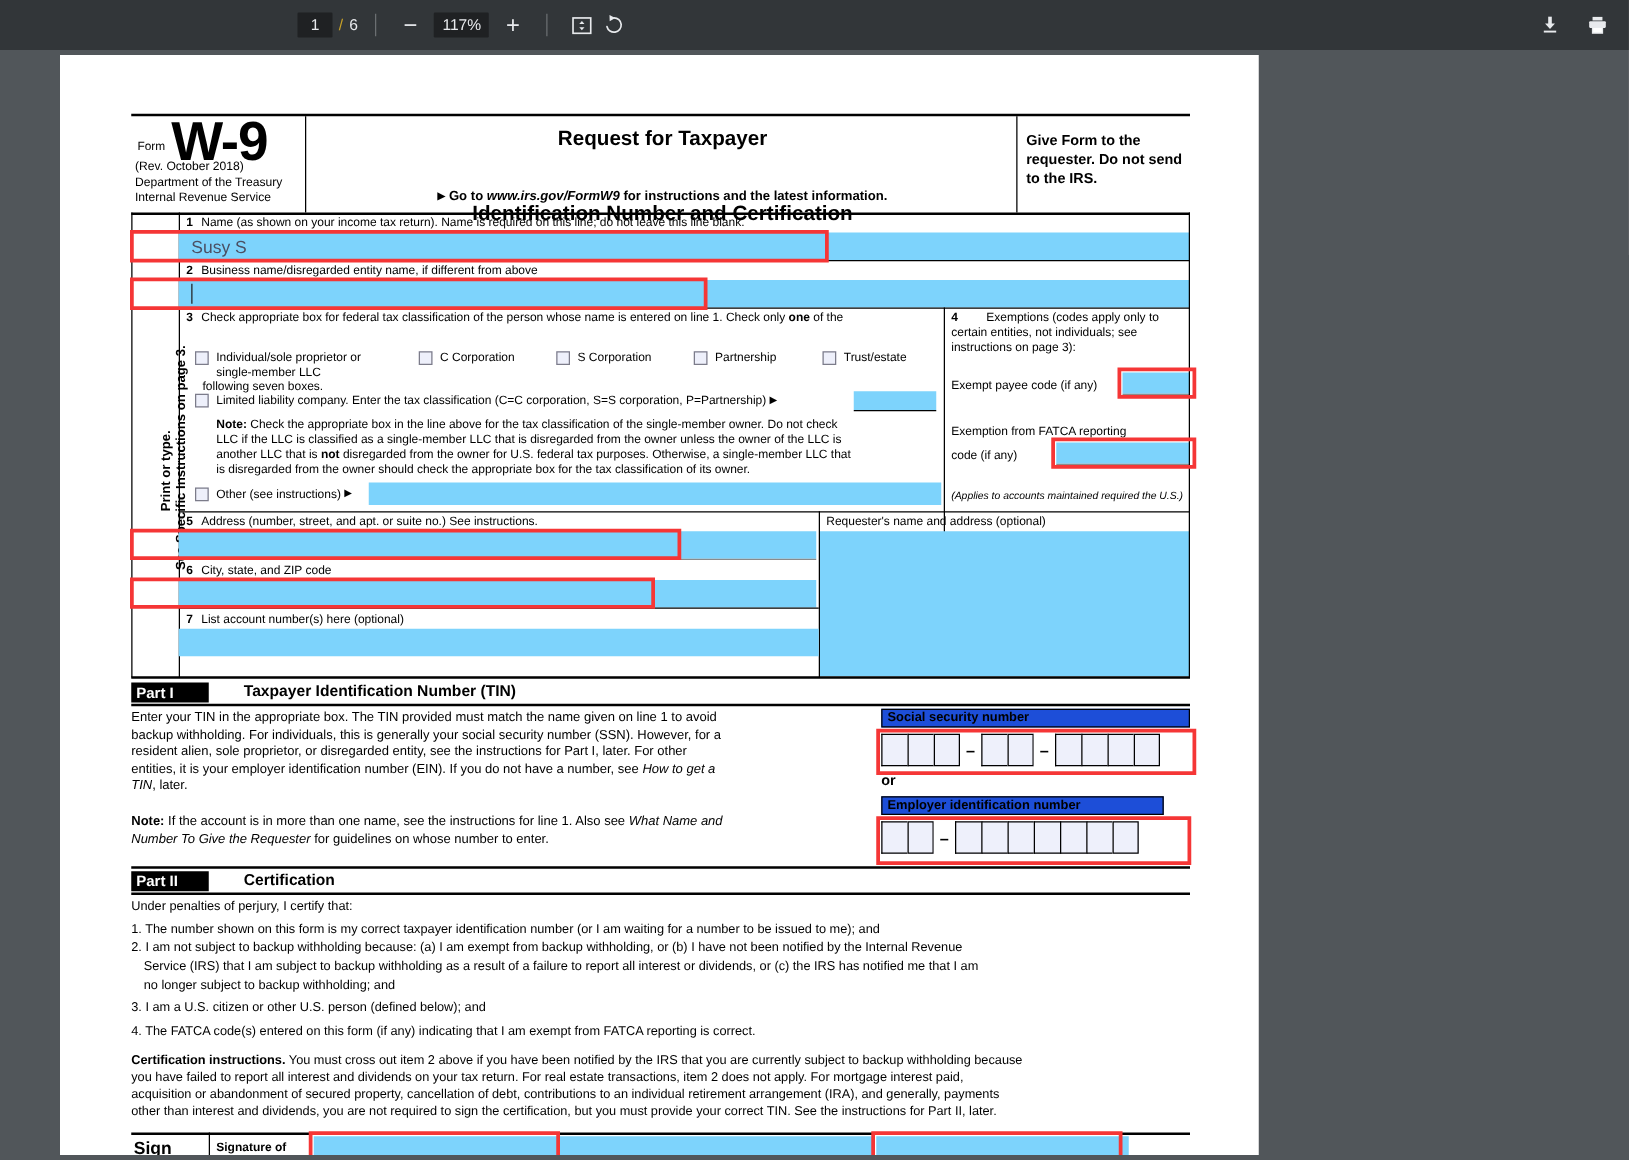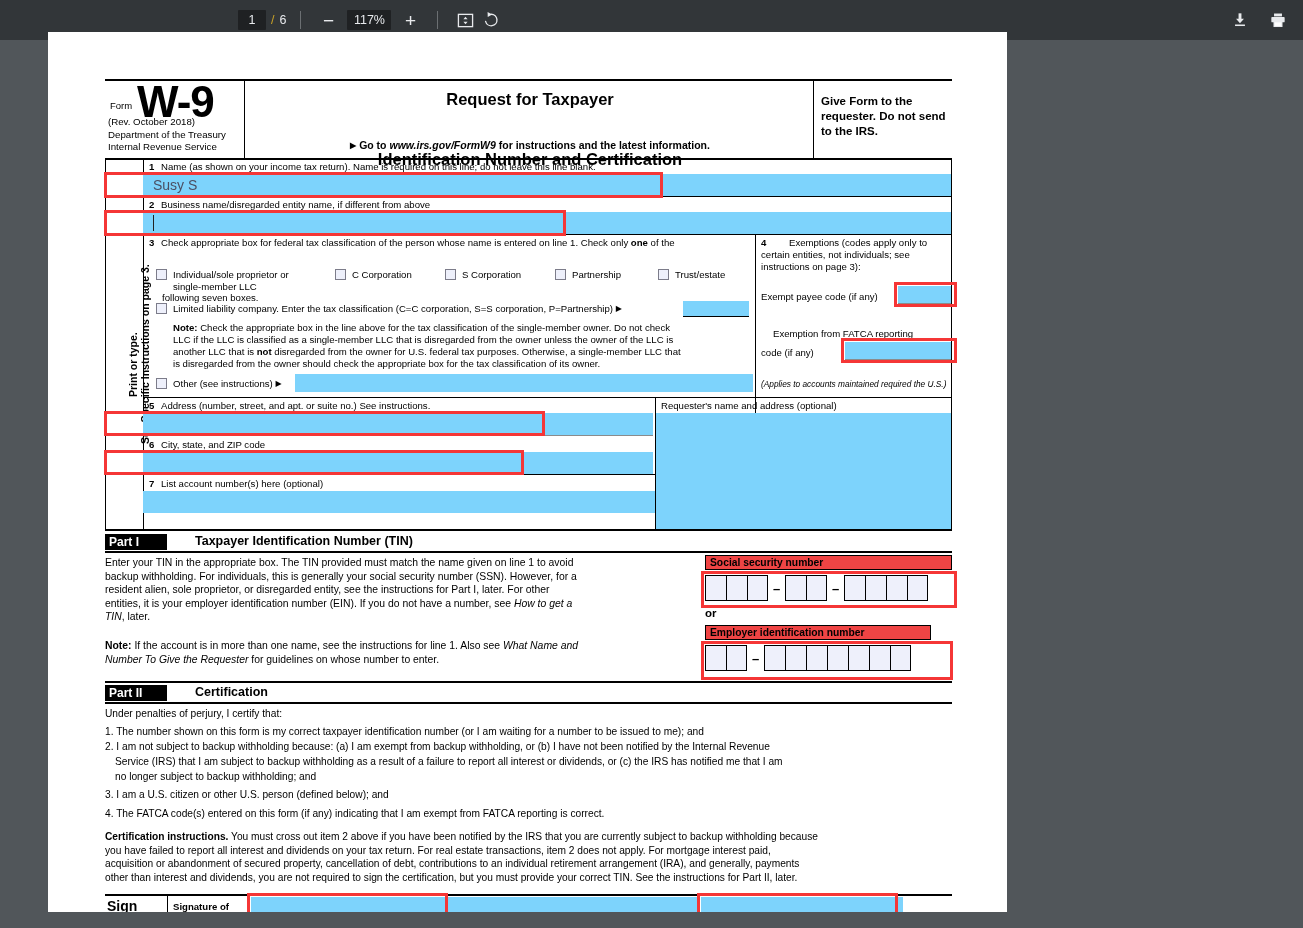--- a/index.html
+++ b/index.html
@@ -59,21 +59,21 @@
   }
   .plusminus { font-size: 19px; line-height: 1; font-weight: 300; }
   #tb-right {
     position: absolute; right: 12px; top: 0; height: 40px;
     display: flex; align-items: center; gap: 12px;
   }
 
   
   #page {
     position: absolute;
-    left: 48px; top: 32px;
+    left: 48px; top: 44px;
     width: 959px; height: 880px;
     background: #ffffff;
     overflow: hidden;
   }
   #sheet {
     position: absolute;
     left: 57px; top: 47px;
     width: 847px;
     color: #000;
   }
@@ -153,21 +153,21 @@
     width: 17px; height: 26px;
     display: flex; align-items: center; justify-content: center;
     font-size: 13px; font-weight: bold;
     background: #fff;
   }
   .tinhdr {
     position: absolute;
     border: 1px solid #000;
     font-weight: bold; font-size: 10.3px;
     padding: 1px 4px;
-    background: #ef4444;
+    background: #1d4ed8;
   }
   .caret {
     display: inline-block;
     font-size: 8px;
     vertical-align: 1px;
   }
 </style>
 </head>
 <body>
 
@@ -326,21 +326,21 @@
   </div>
   <div class="blk lbl" style="left:656px; top:170px; width:190px;">certain entities, not individuals; see</div>
   <div class="blk lbl" style="left:656px; top:182px; width:190px;">instructions on page 3):</div>
 
   <div class="blk lbl" style="left:656px; top:212px;">Exempt payee code (if any)</div>
   <div class="field" style="position:absolute; left:793px; top:207px; width:54px; height:17px;">
     <span style="font-size:11px;"></span>
   </div>
   <div class="hr-gray" style="left:793px; top:224px; width:54px;"></div>
 
-  <div class="blk lbl" style="left:656px; top:249px;margin-left:12px;">Exemption from FATCA reporting</div>
+  <div class="blk lbl" style="left:656px; top:249px;">Exemption from FATCA reporting</div>
   <div class="blk lbl" style="left:656px; top:268px;">code (if any)</div>
   <div class="field" style="position:absolute; left:740px; top:263px; width:107px; height:17px;">
     <span style="font-size:11px;"></span>
   </div>
   <div class="hr-gray" style="left:740px; top:280px; width:107px;"></div>
 
   <div class="blk ital" style="left:656px; top:300px; font-size:8.3px;">(Applies to accounts maintained required the U.S.)</div>
 
   <div class="hr-thin" style="left:38px; top:318px; width:809px;"></div>
 

